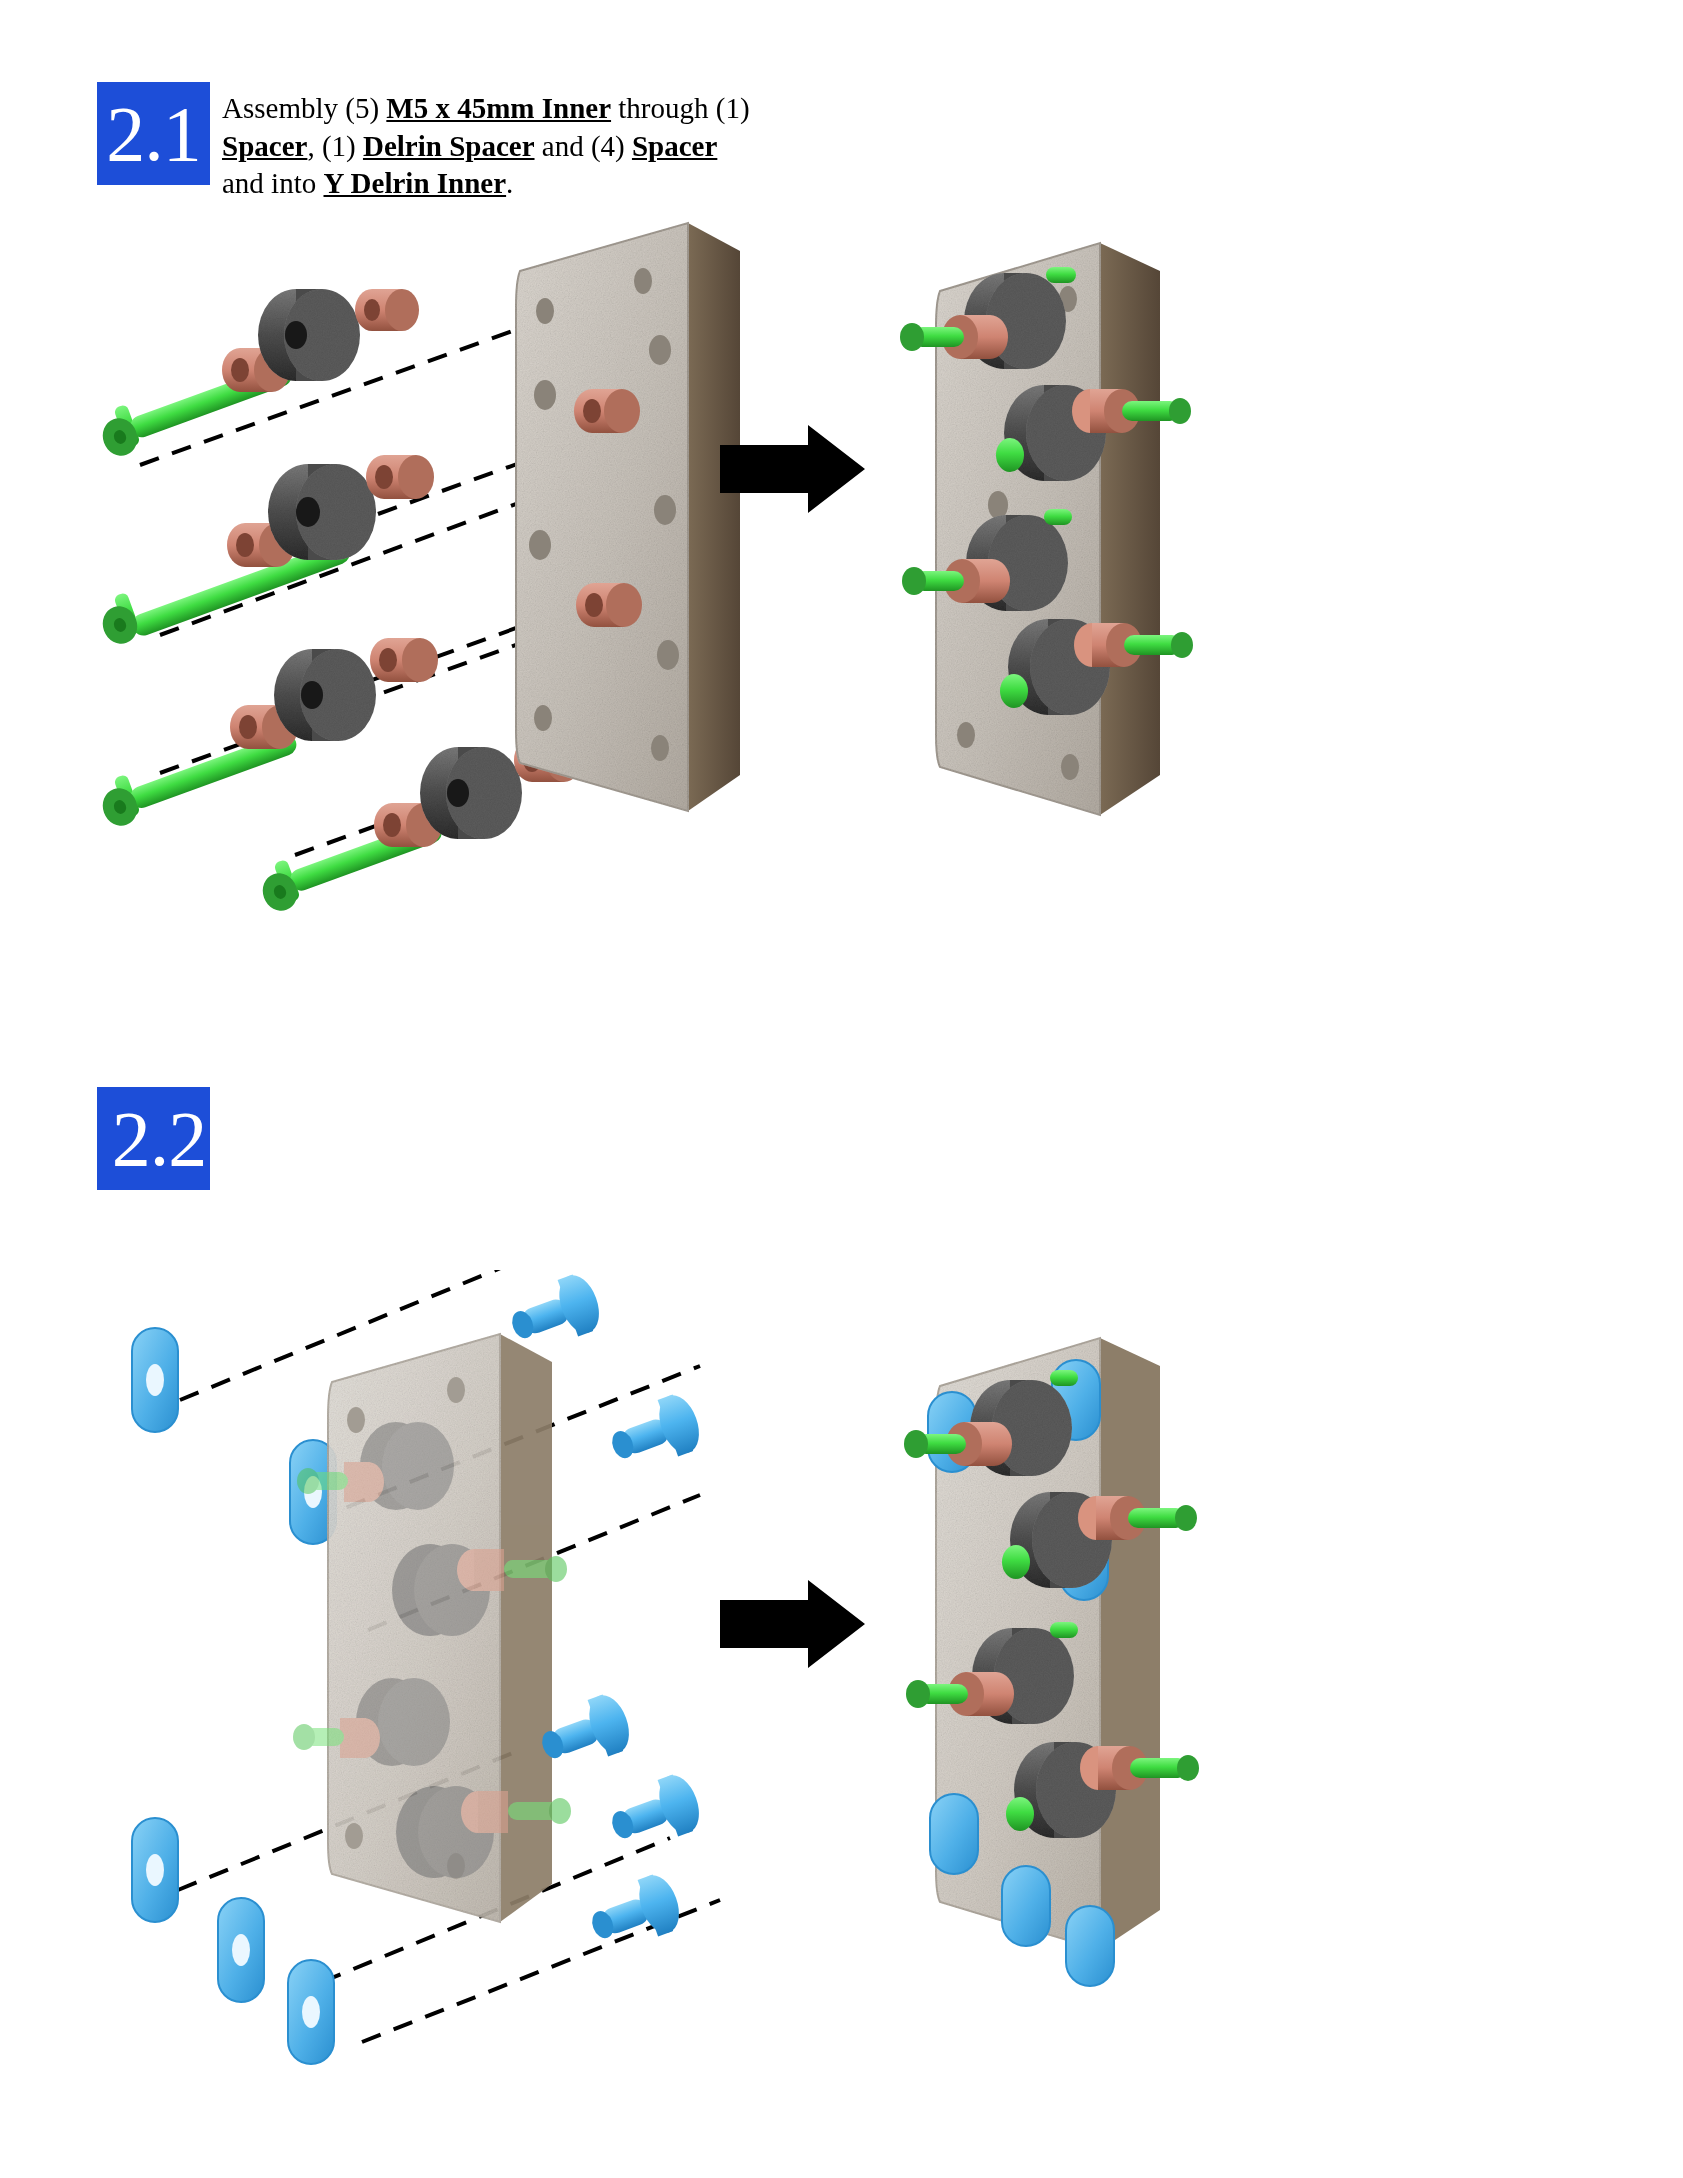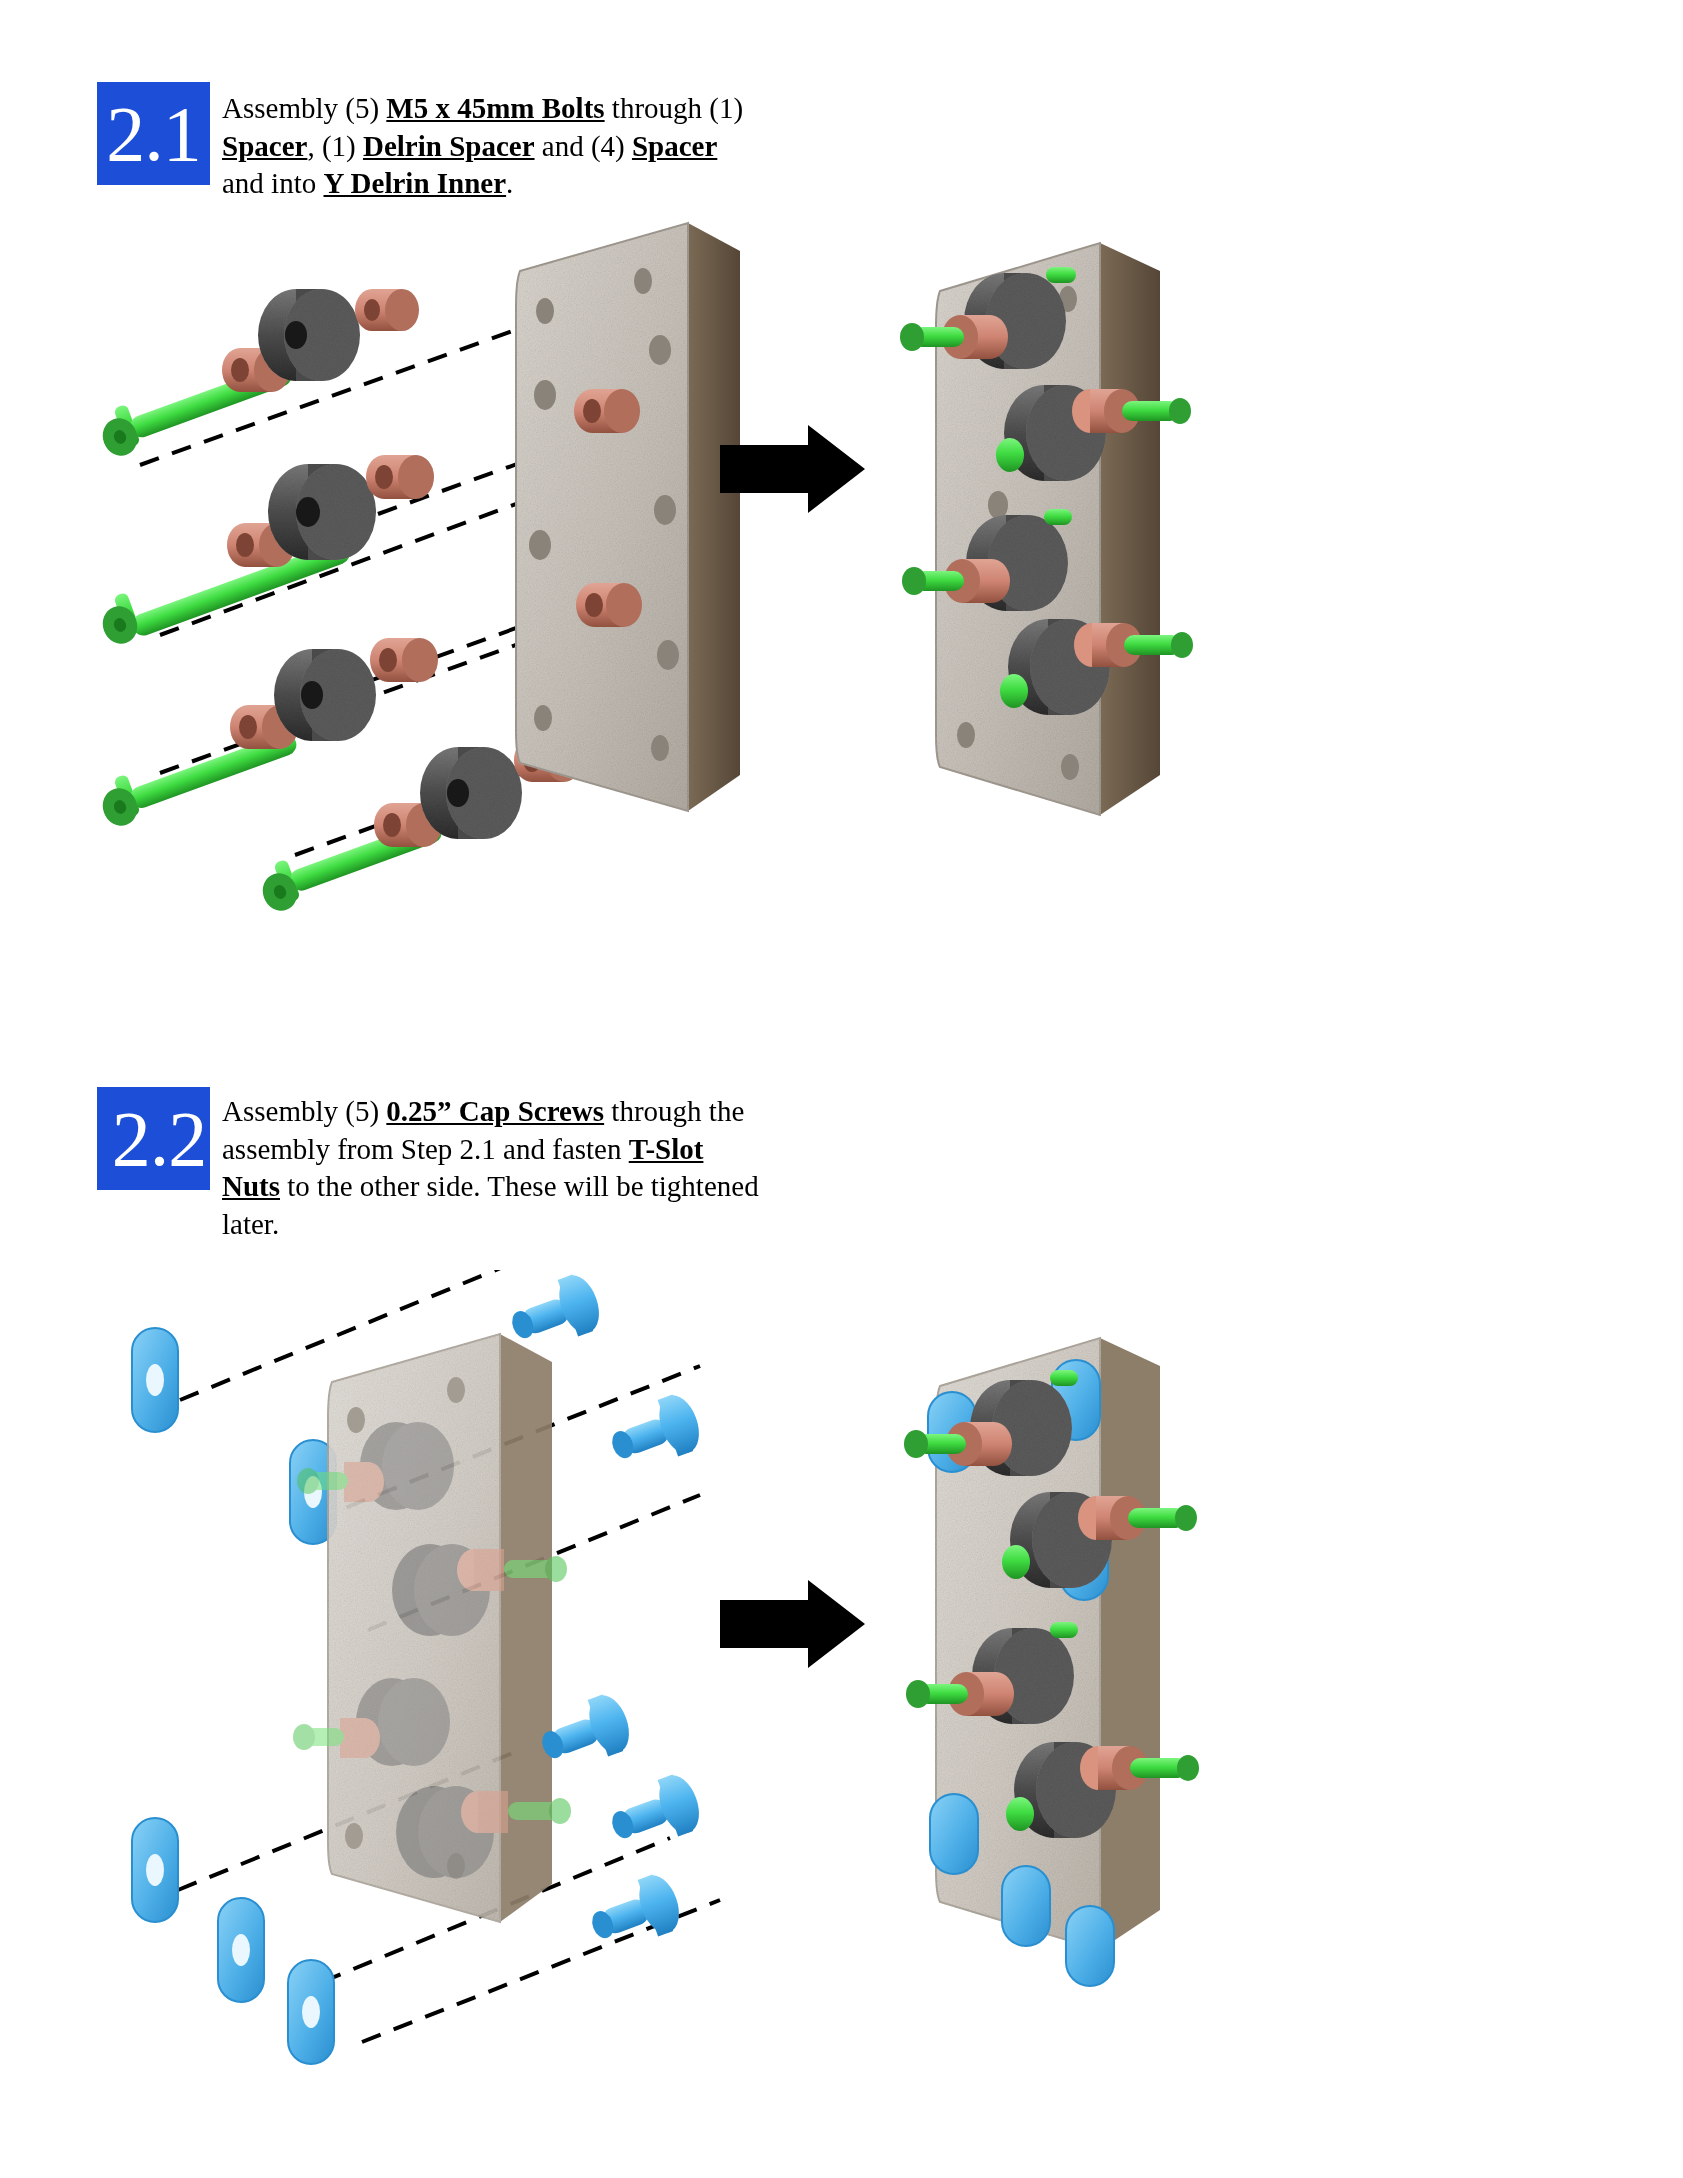--- a/index.html
+++ b/index.html
@@ -40,21 +40,21 @@
 
 <div class="page">
 
   <div class="step" style="left:0;top:0;width:1683px;height:1010px;">
 
     <div class="step-badge" style="left:97px;top:82px;width:113px;height:103px;font-size:78px;">
       <span>2.1</span>
     </div>
 
     <div class="step-text" style="left:222px;top:90px;width:540px;font-size:29px;">
-      <span id="s21text"><span>Assembly (5) </span><b>M5 x 45mm Bolts</b><span> through (1) </span><b>Spacer</b><span>, (1) </span><b>Delrin Spacer</b><span> and (4) </span><b>Spacer</b><span> and into </span><b>Y Delrin Inner</b><span>.</span></span>
+      <span id="s21text"><span>Assembly (5) </span><b>M5 x 45mm Inner</b><span> through (1) </span><b>Spacer</b><span>, (1) </span><b>Delrin Spacer</b><span> and (4) </span><b>Spacer</b><span> and into </span><b>Y Delrin Inner</b><span>.</span></span>
     </div>
 
     <div class="illus" style="left:100px;top:215px;width:1500px;height:790px;">
       <svg width="1500" height="790" viewBox="0 0 1500 790" xmlns="http://www.w3.org/2000/svg">
         <defs>
           <linearGradient id="boltG" x1="0" y1="0" x2="0" y2="1">
             <stop offset="0%" stop-color="#7cf57e"></stop>
             <stop offset="45%" stop-color="#3fdc42"></stop>
             <stop offset="100%" stop-color="#1f9423"></stop>
           </linearGradient>
@@ -313,23 +313,20 @@
       </svg>
     </div>
   </div>
 
   <div class="step" style="left:0;top:1075px;width:1683px;height:1100px;">
 
     <div class="step-badge" style="left:97px;top:12px;width:113px;height:103px;font-size:78px;padding-left:11px;">
       <span>2.2</span>
     </div>
 
-    <div class="step-text" style="left:222px;top:18px;width:545px;font-size:29px;">
-      <span id="s22text"><span>Assembly (5) </span><b>0.25” Cap Screws</b><span> through the assembly from Step 2.1 and fasten </span><b>T-Slot Nuts</b><span> to the other side. These will be tightened later.</span></span>
-    </div>
 
     <div class="illus" style="left:100px;top:195px;width:1500px;height:880px;">
       <svg width="1500" height="880" viewBox="0 0 1500 880" xmlns="http://www.w3.org/2000/svg">
         <defs>
           <linearGradient id="capG" x1="0" y1="0" x2="0" y2="1">
             <stop offset="0%" stop-color="#8fd6f8"></stop>
             <stop offset="45%" stop-color="#4db4ef"></stop>
             <stop offset="100%" stop-color="#2080c2"></stop>
           </linearGradient>
           <linearGradient id="nutG" x1="0" y1="0" x2="1" y2="1">

